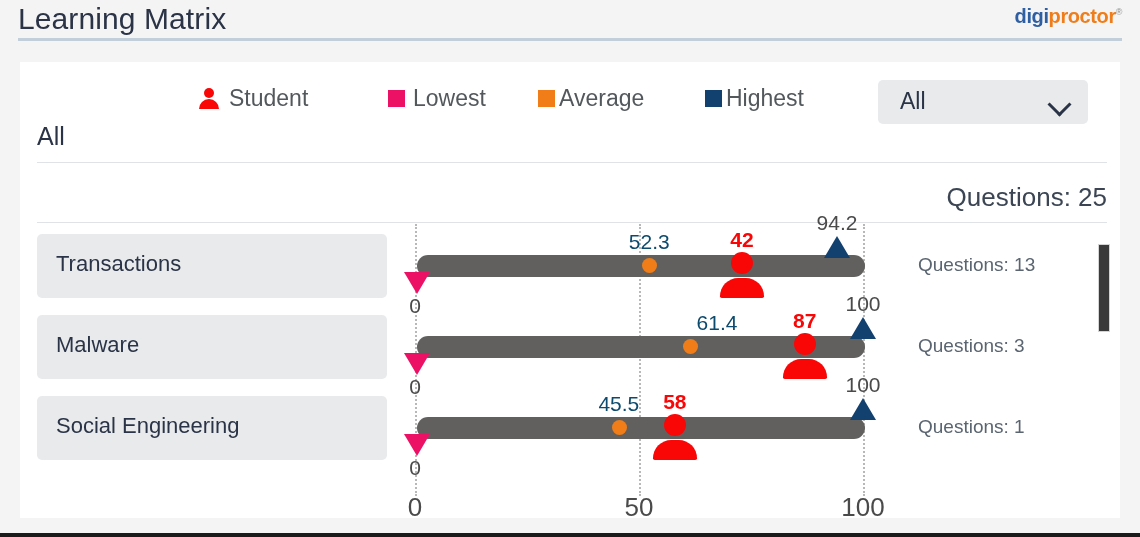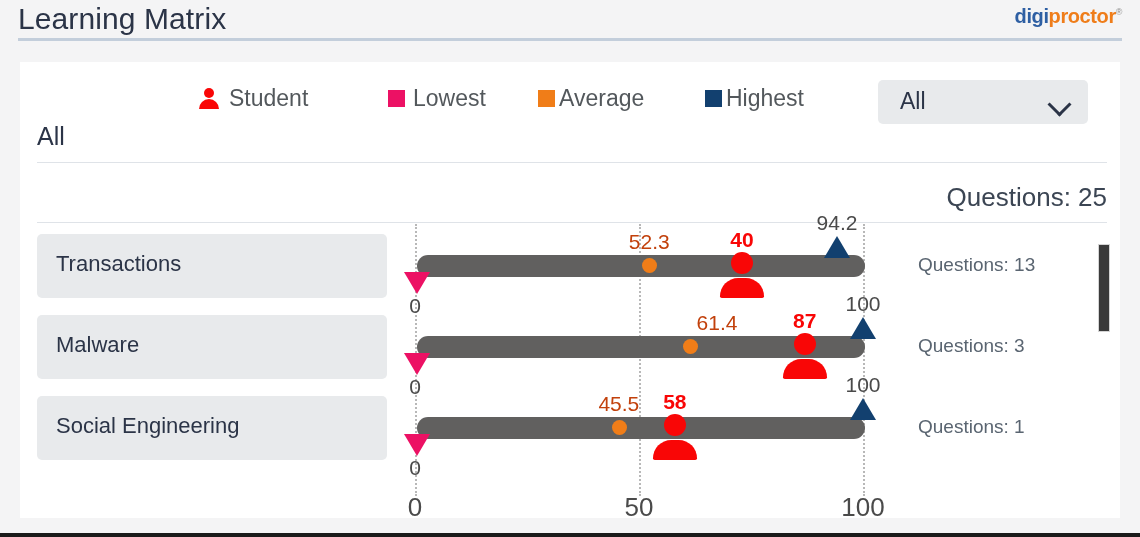--- a/index.html
+++ b/index.html
@@ -221,21 +221,21 @@
   .mk-student .s-body {
     position: absolute; left: 0px; top: 26px;
     width: 44px; height: 20px;
     background: #f90606;
     border-radius: 20px 20px 2px 2px;
   }
 
   .val-label {
     position: absolute;
     font-size: 21px;
-    color: #c2410c;
+    color: #0c4a6e;
     white-space: nowrap;
     text-align: center;
   }
   .val-label.student {
     color: #f90606;
     font-weight: bold;
   }
   .axis-label {
     position: absolute;
     font-size: 21px;
@@ -329,21 +329,21 @@
           <div class="mk mk-lowest" style="left: 384px; top: 46px;"></div>
           <div class="axis-label" style="left: 373px; top: 68px; width: 44px;">0</div>
           <div class="mk mk-highest" style="left: 804.016px; top: 10px;"></div>
           <div class="axis-label" style="left: 782.016px; top: -15px; width: 70px;">94.2</div>
           <div class="mk mk-average" style="left: 622.304px; top: 32px;"></div>
           <div class="val-label" style="left: 589.304px; top: 4px; width: 80px;">52.3</div>
           <div class="mk mk-student" style="left: 700.04px; top: 26px;">
             <span class="s-head"></span>
             <span class="s-body"></span>
           </div>
-          <div class="val-label student" style="left: 687.04px; top: 2px; width: 70px;">40</div>
+          <div class="val-label student" style="left: 687.04px; top: 2px; width: 70px;">42</div>
           <div class="row-questions">Questions: 13</div>
         </div>
         <div class="row" style="top: 83px;">
           <div class="row-label">
             <span>Malware</span>
           </div>
           <div class="track" style="left: 397px; top: 29px; width: 448px;"></div>
           <div class="mk mk-lowest" style="left: 384px; top: 46px;"></div>
           <div class="axis-label" style="left: 373px; top: 68px; width: 44px;">0</div>
           <div class="mk mk-highest" style="left: 830px; top: 10px;"></div>

